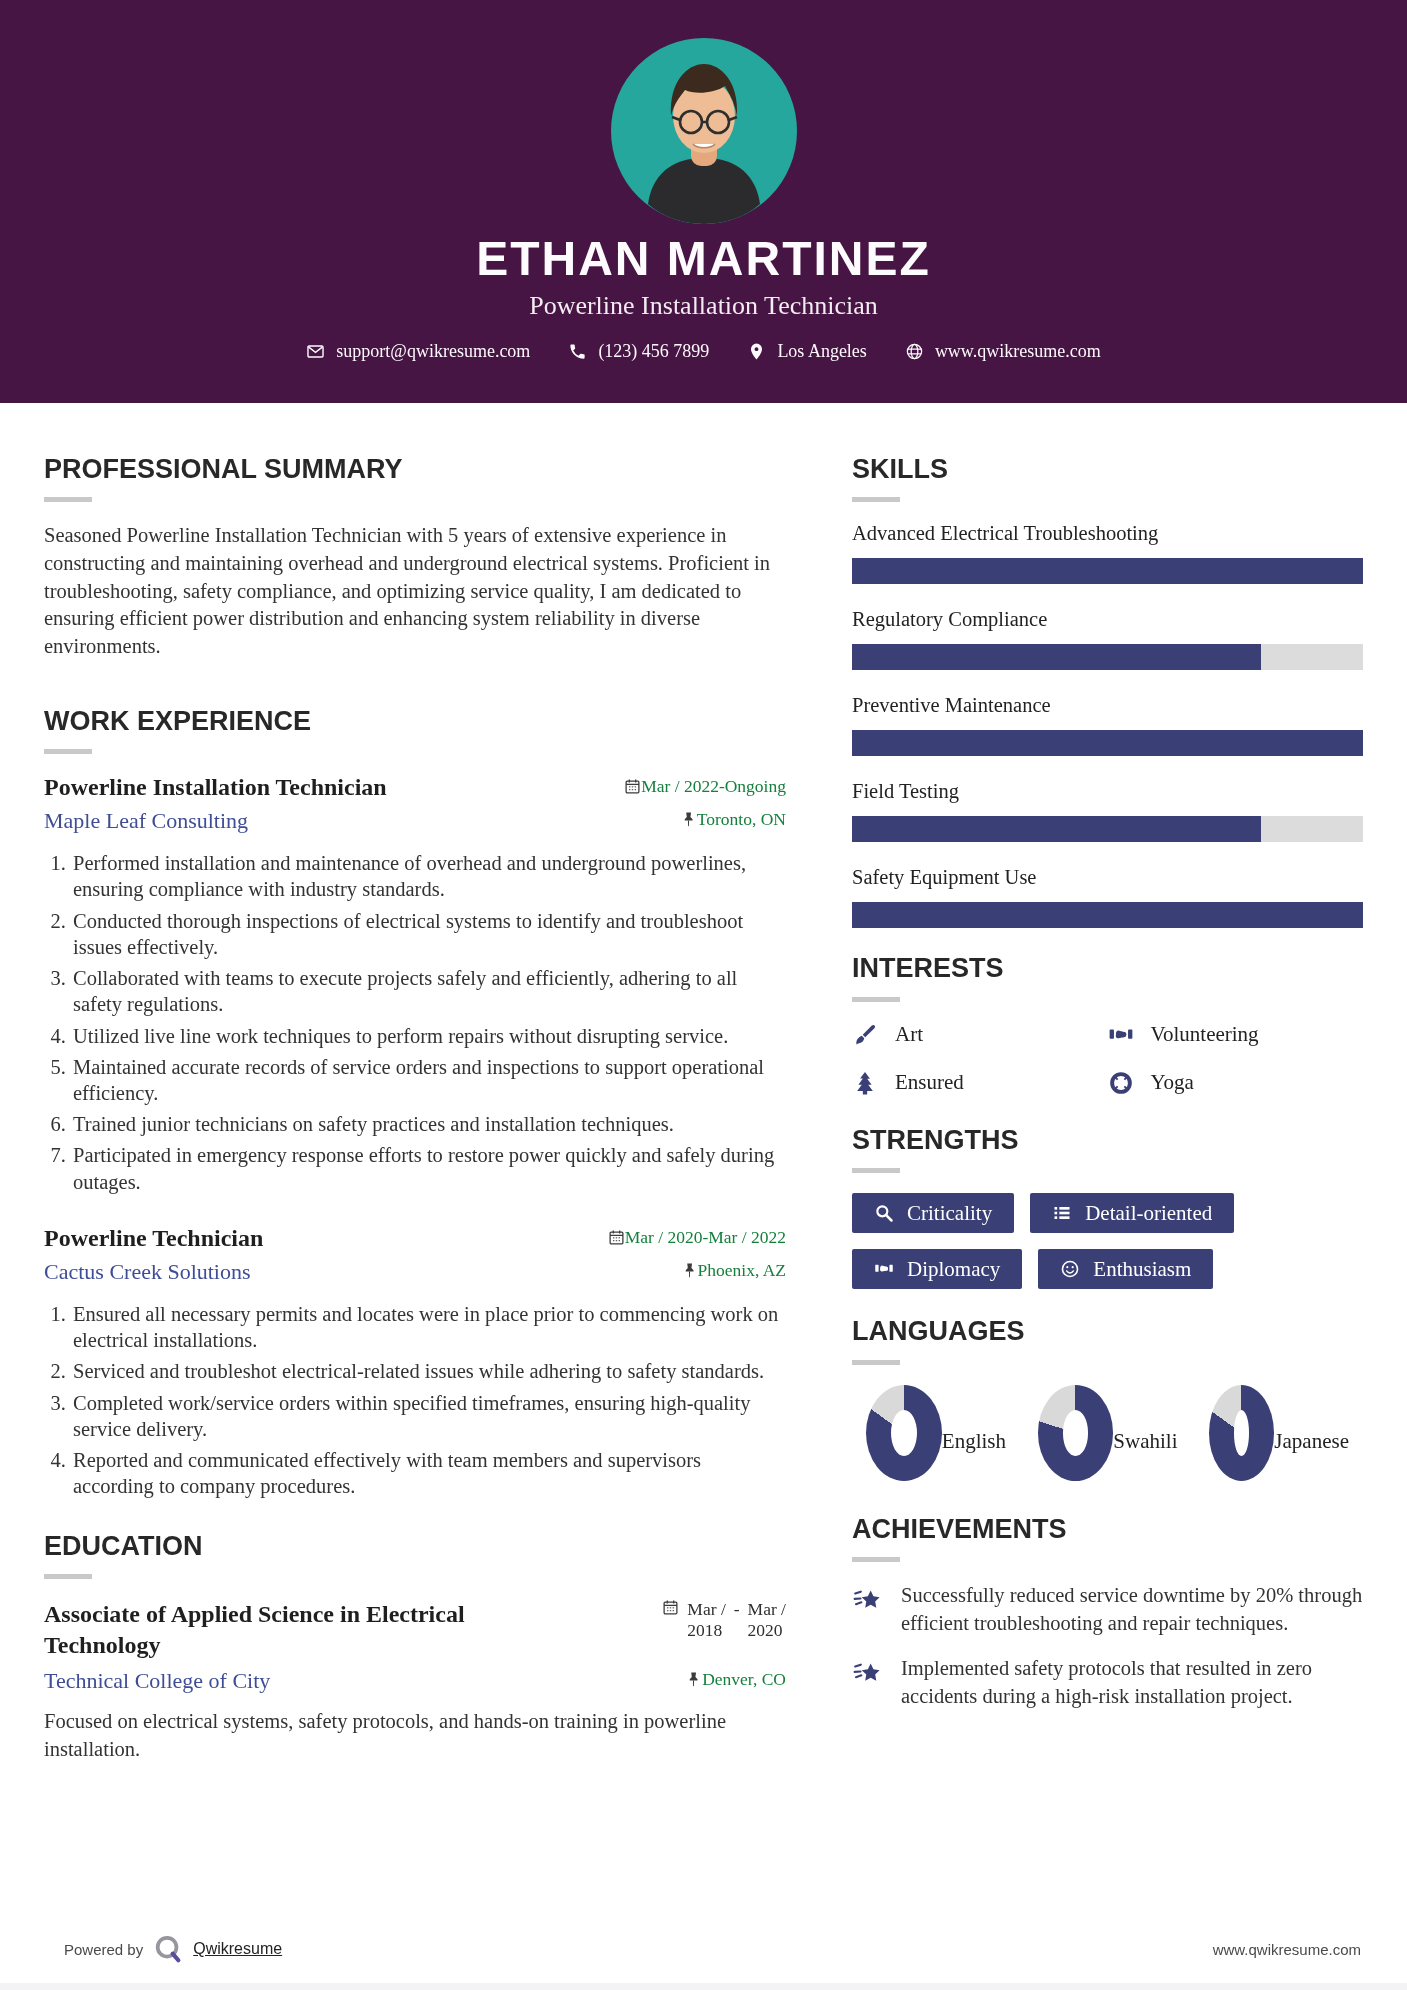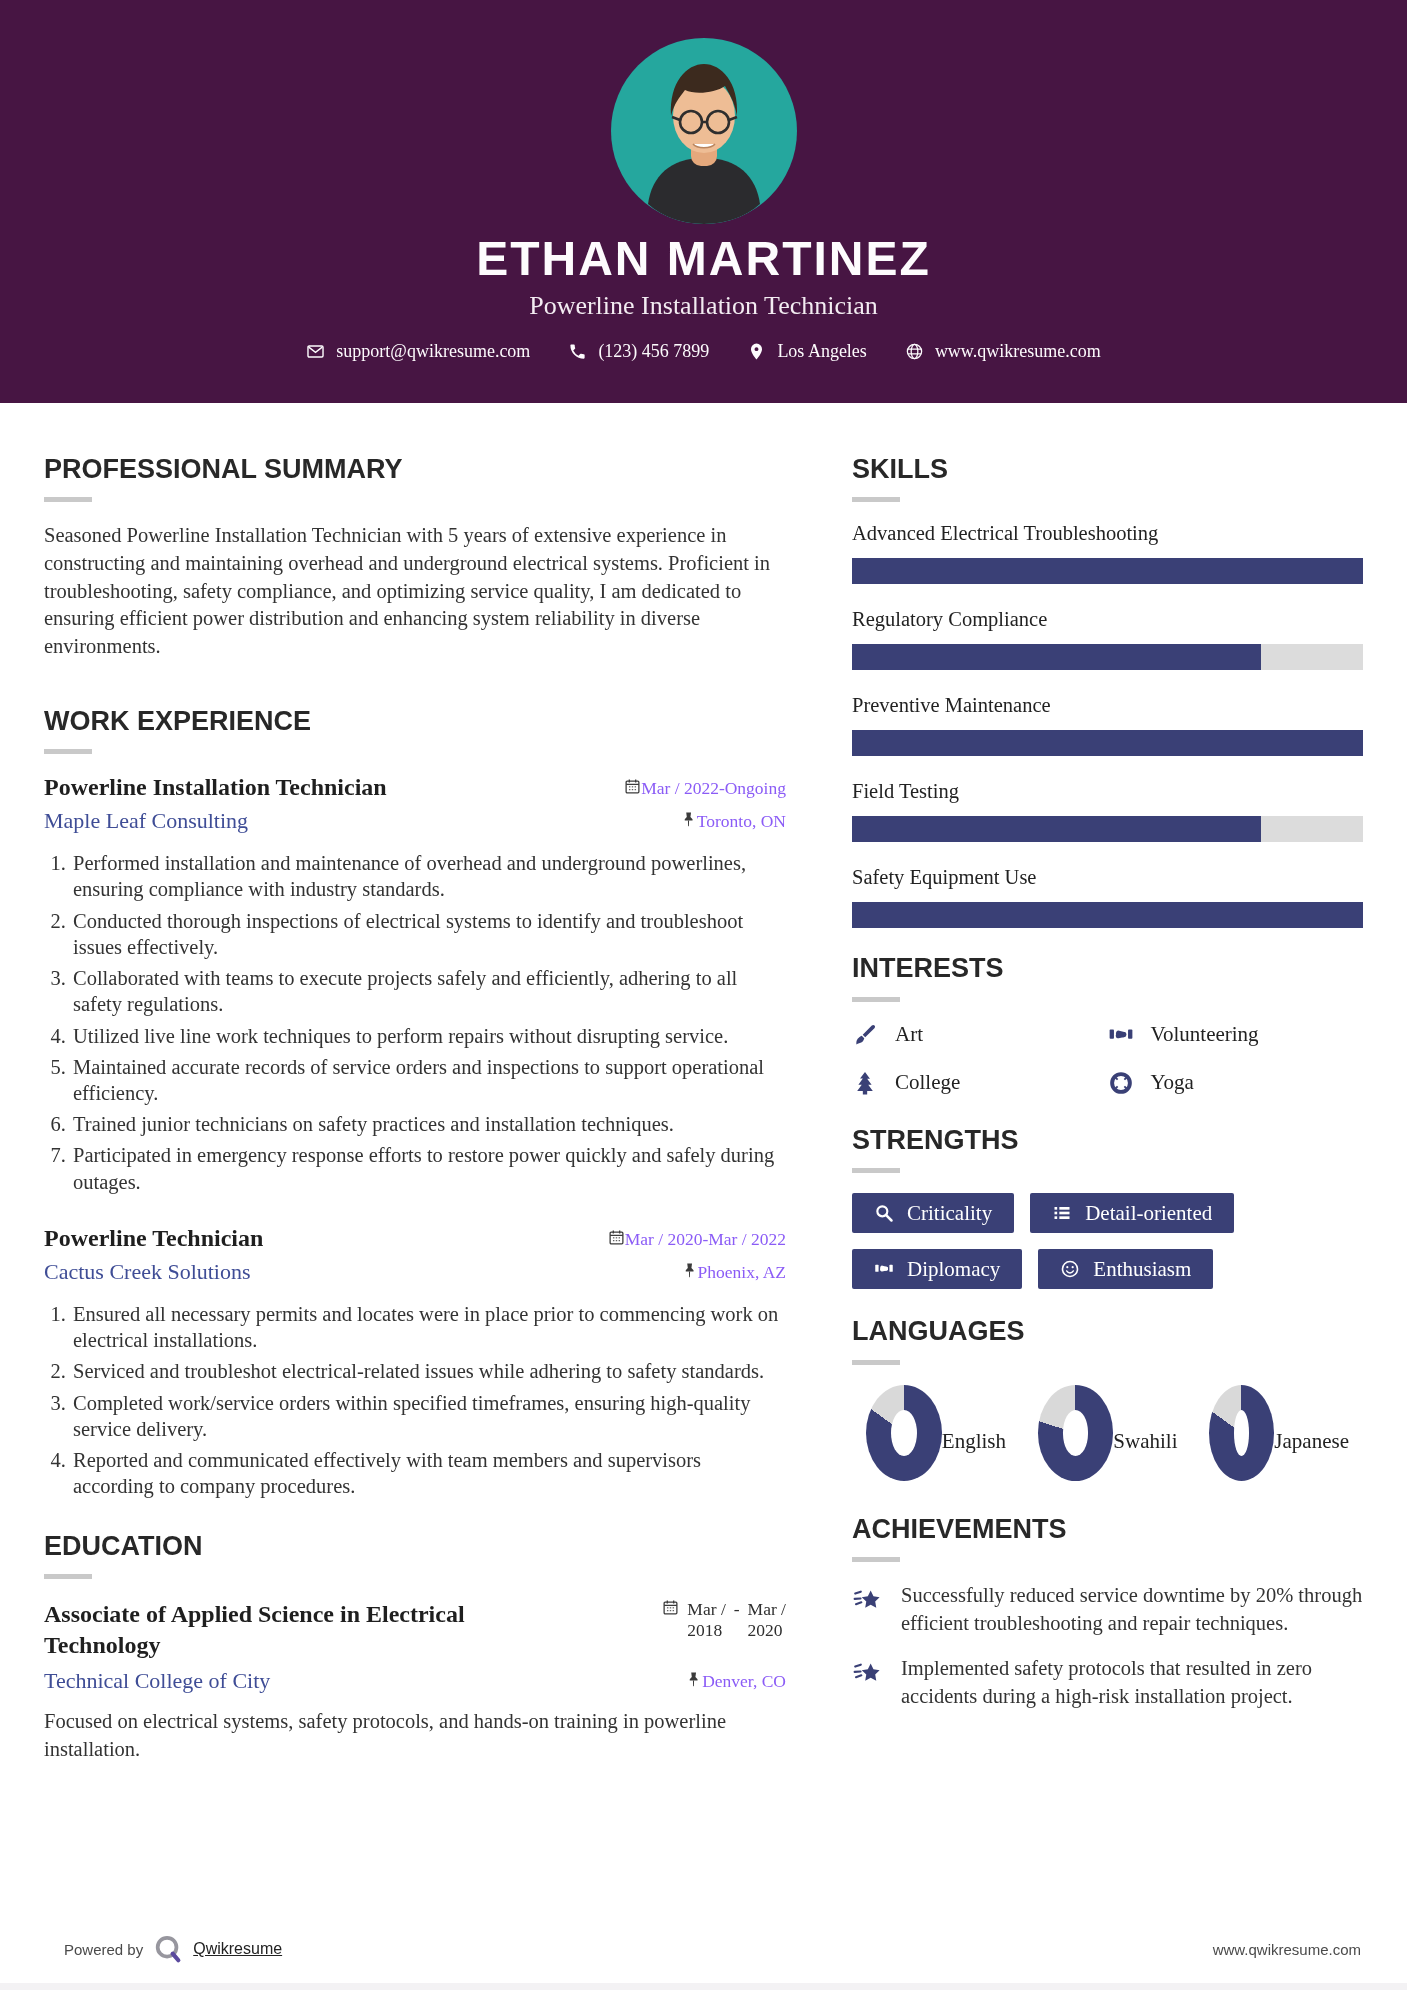--- a/index.html
+++ b/index.html
@@ -38,21 +38,21 @@
     font-size:27px; font-weight:700; color:#282828; margin:0; line-height:1.2;
   }
   .heading-rule { width:48px; height:5px; background:#c9c9c9; margin:12px 0 20px; }
 
   
   .summary-text { font-size:20.5px; line-height:1.35; margin:0 0 44px; color:#333; }
 
   .job { margin-bottom:30px; }
   .job-head { display:flex; justify-content:space-between; align-items:baseline; }
   .job-role { font-size:24px; font-weight:700; color:#1f1f1f; margin:0; }
-  .job-meta { font-size:17.5px; color:#8b5cf6; display:flex; gap:0; white-space:nowrap; }
+  .job-meta { font-size:17.5px; color:#15803d; display:flex; align-items:center; gap:0; white-space:nowrap; }
   .job-sub  { display:flex; justify-content:space-between; align-items:baseline; margin-top:7px; }
   .company  { font-size:22px; color:#3f4d96; }
   .bullets  { margin:16px 0 0; padding-left:27px; font-size:20.5px; line-height:1.28; color:#333; }
   .bullets li { margin-bottom:5px; padding-left:2px; }
 
   .edu-head { display:flex; justify-content:space-between; }
   .edu-degree { font-size:24px; font-weight:700; color:#1f1f1f; margin:0; width:520px; line-height:1.28; }
   .edu-dates { display:flex; gap:8px; font-size:17.5px; color:#2f2f2f; align-items:flex-start; white-space:nowrap; }
   .date-stack { display:flex; flex-direction:column; line-height:1.2; }
   .edu-sub { display:flex; justify-content:space-between; align-items:baseline; margin-top:8px; }
@@ -373,21 +373,21 @@
                 </svg>
               </span>
               <span>Volunteering</span>
             </div>
             <div class="interest">
               <span class="icon icon-26">
                 <svg viewBox="0 0 24 24">
                   <path fill="currentColor" d="M12 1.8l4.6 6.2h-2.6l4.1 5.6h-3.1l4.2 5.7H14v3.2h-4v-3.2H4.8L9 13.6H5.9L10 7.9H7.4z"></path>
                 </svg>
               </span>
-              <span>College</span>
+              <span>Ensured</span>
             </div>
             <div class="interest">
               <span class="icon icon-26">
                 <svg viewBox="0 0 24 24">
                   <circle cx="12" cy="12" r="8.2" fill="none" stroke="currentColor" stroke-width="3.6"></circle>
                   <g stroke="currentColor" stroke-width="1.7">
                     <path d="M5.8 5.8l3.1 3.1M18.2 5.8l-3.1 3.1M5.8 18.2l3.1-3.1M18.2 18.2l-3.1-3.1"></path>
                   </g>
                 </svg>
               </span>

